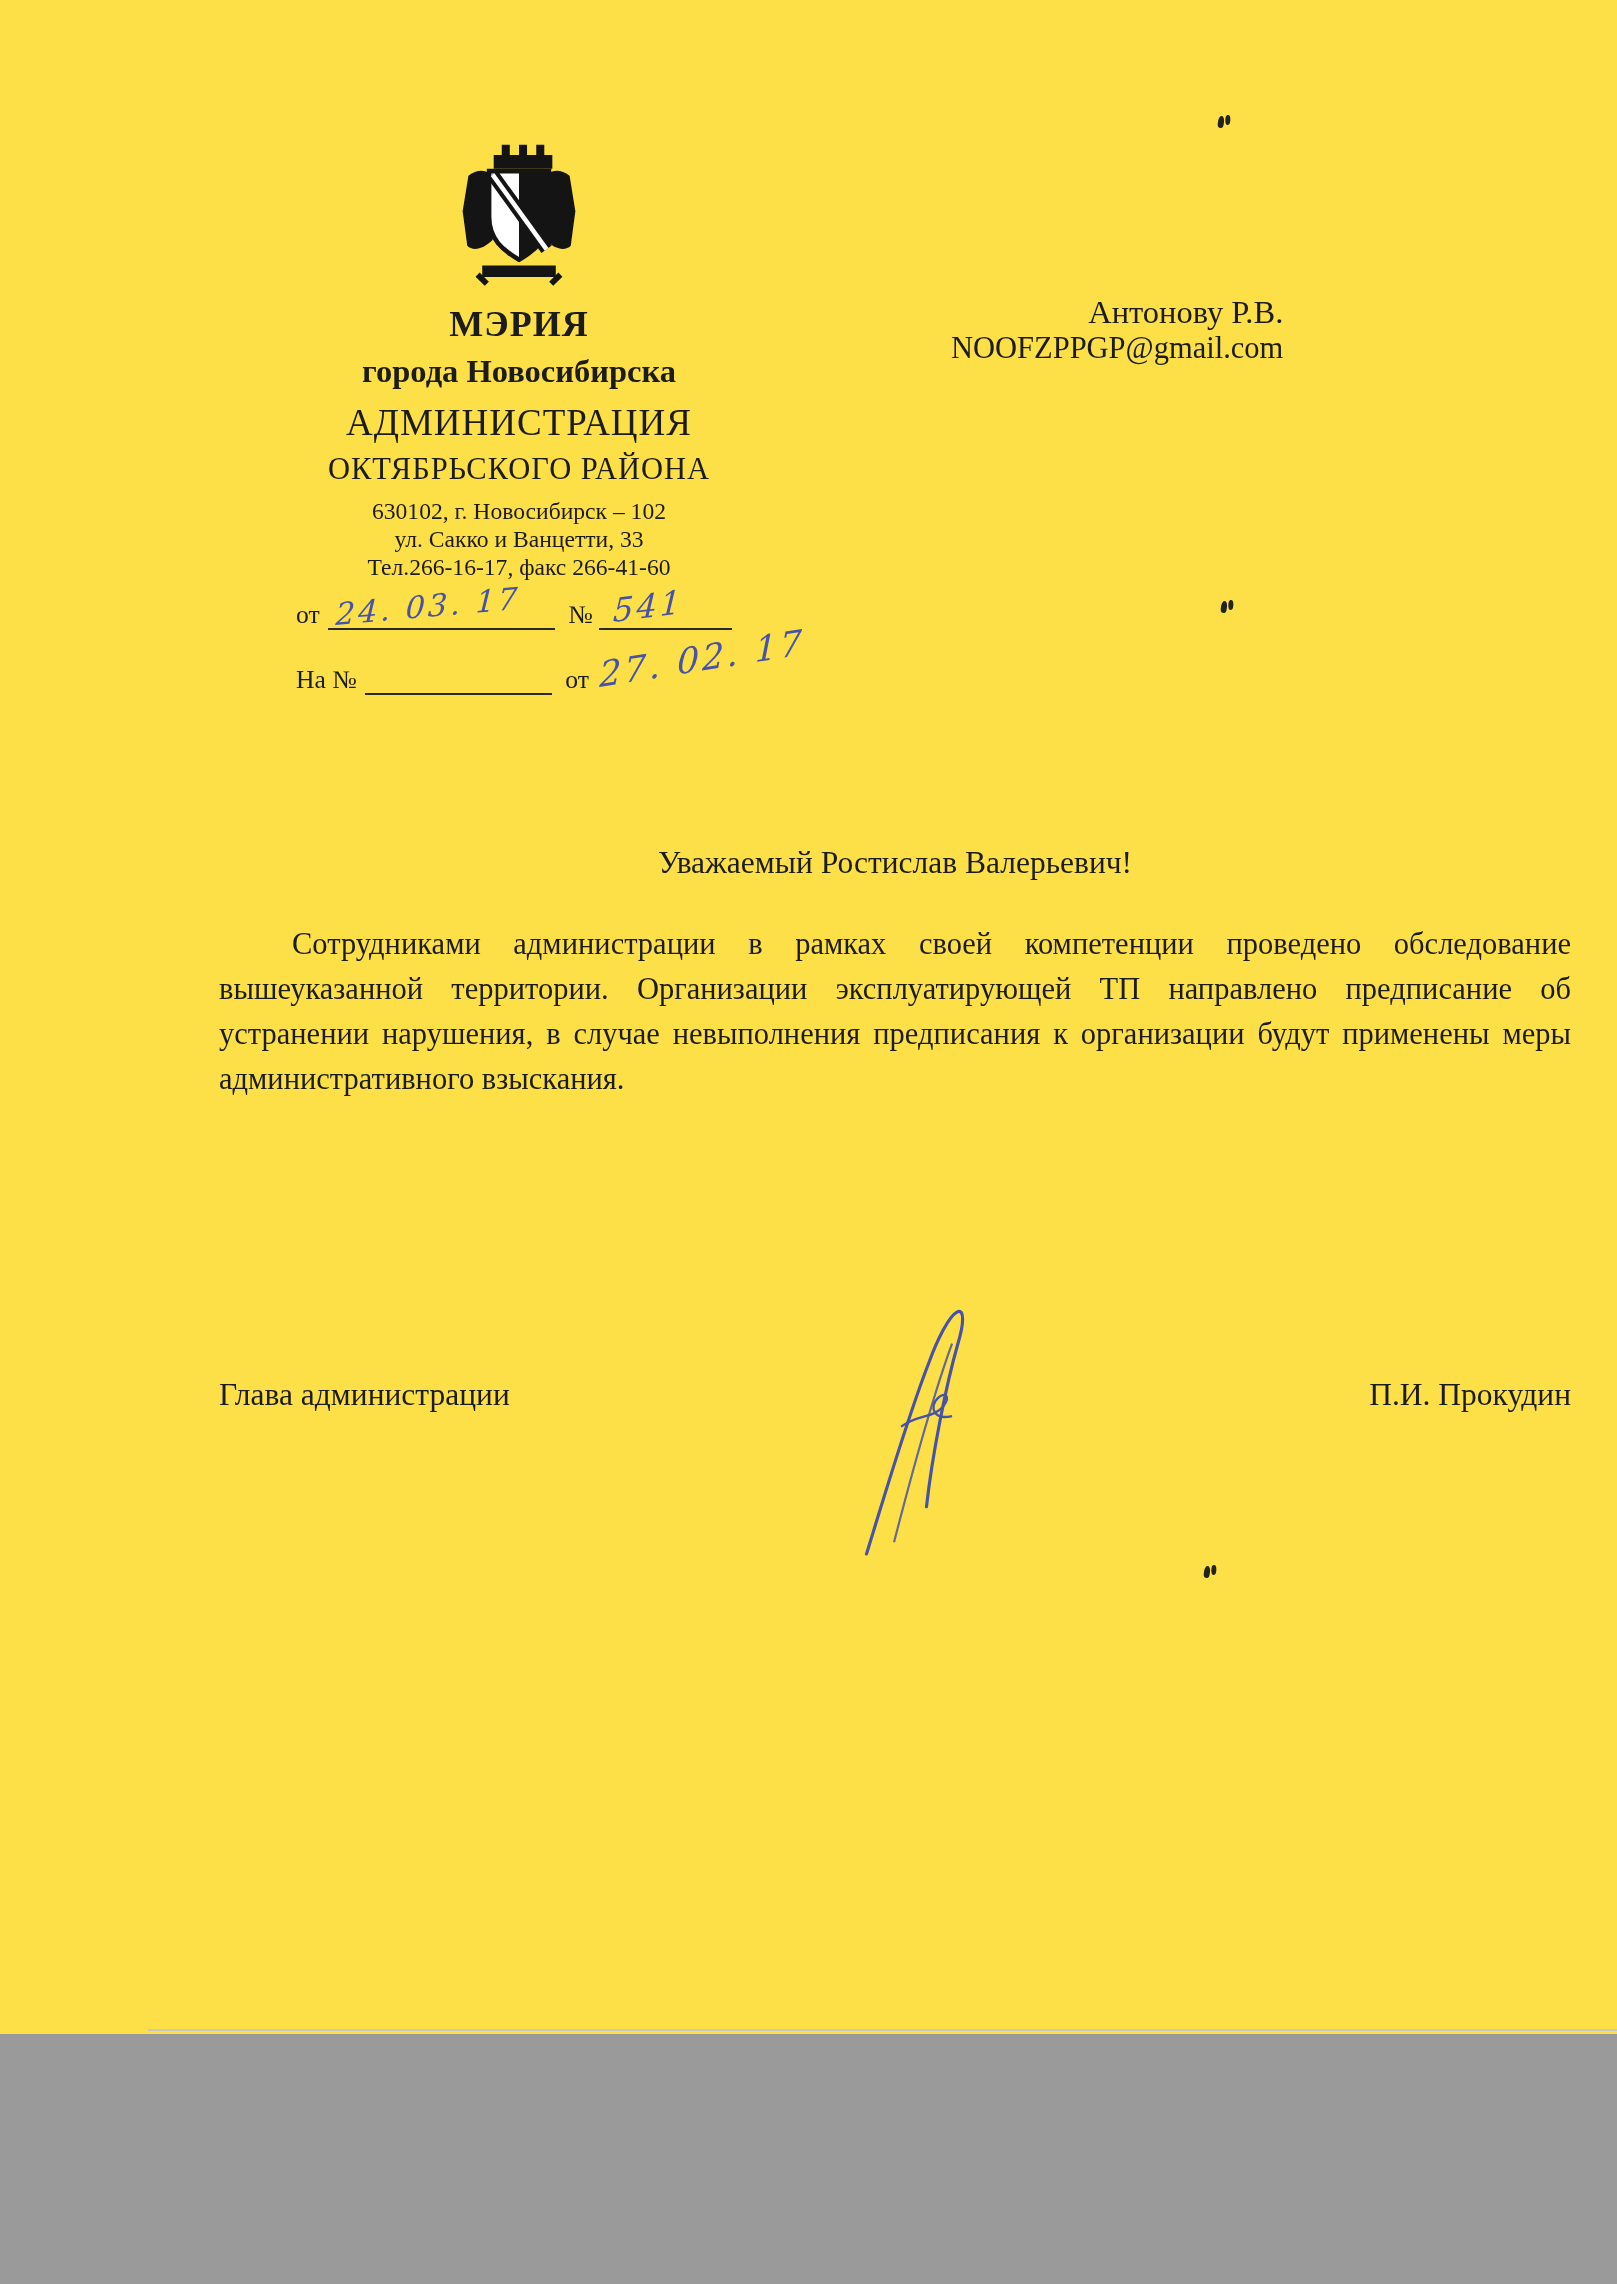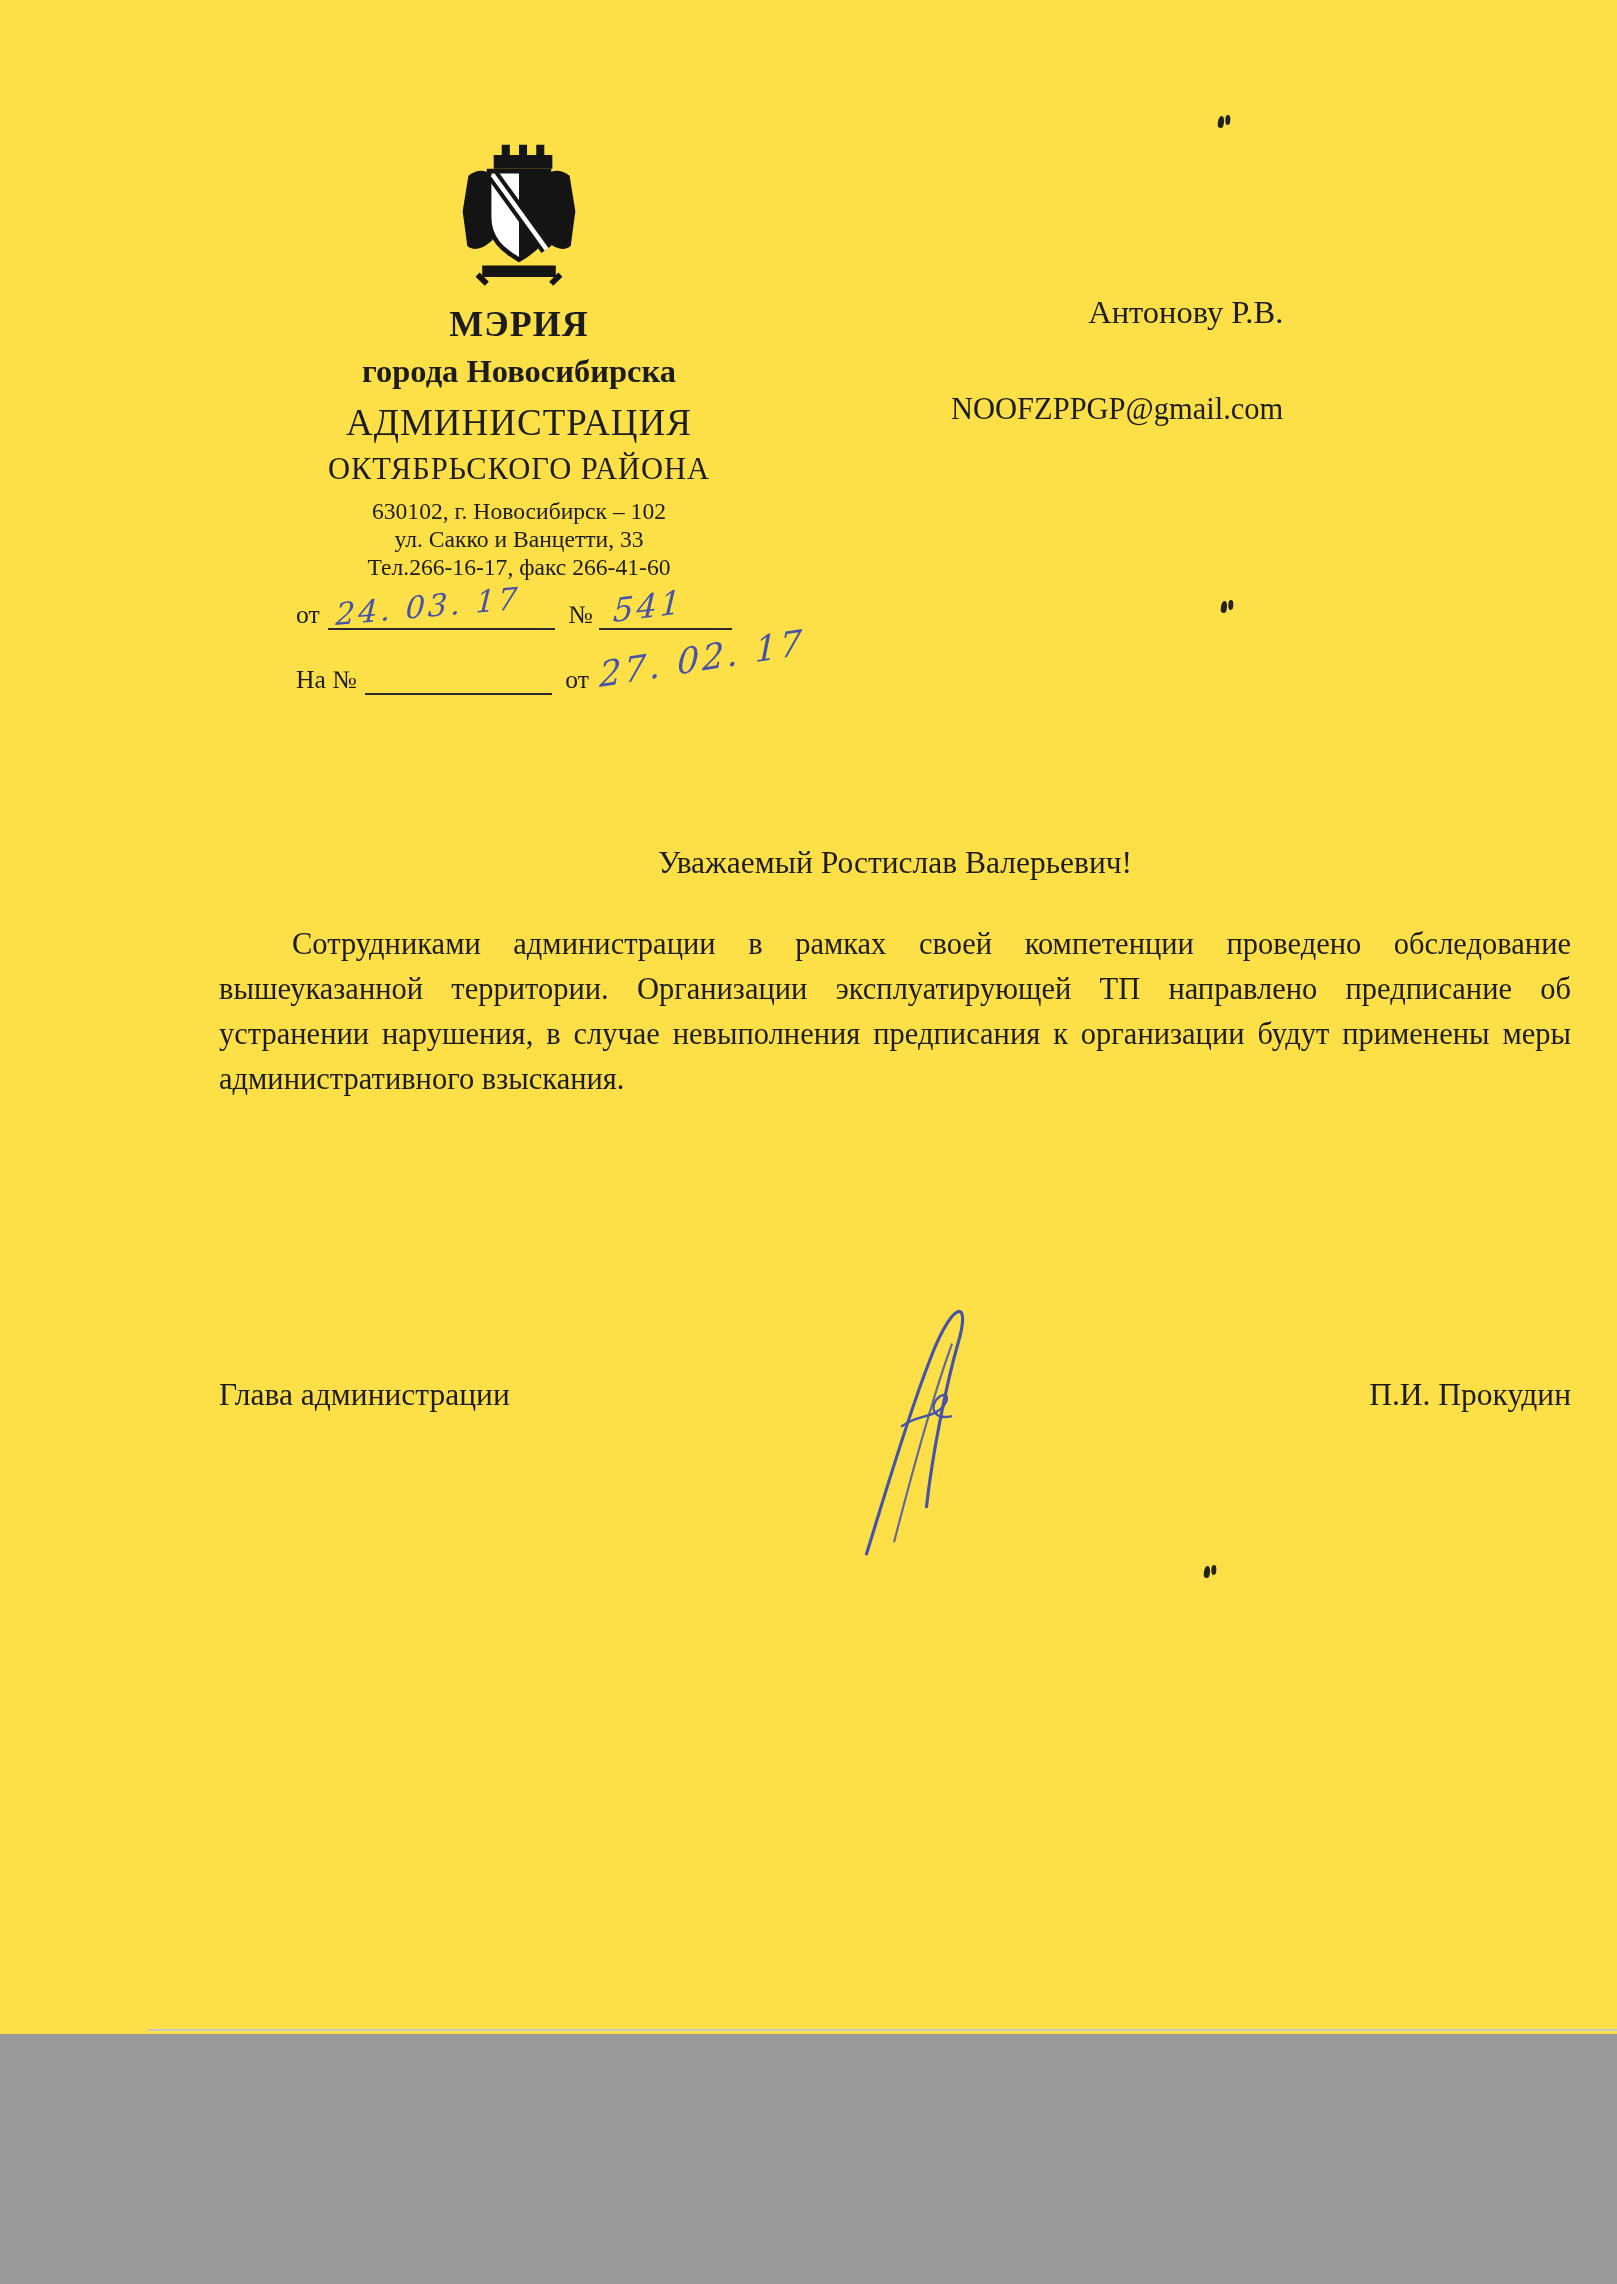--- a/index.html
+++ b/index.html
@@ -52,21 +52,21 @@
     transform:rotate(-5deg) skewX(-8deg);
     transform-origin:left bottom;
   }
   .hand-date { font-size:30.5px; }
   .hand-num  { font-size:32.5px; left:13.8px; bottom:-2px; transform:rotate(-7deg) skewX(-10deg); }
   .hand-refdate { font-size:35px; left:3.9px; bottom:-2px; transform:rotate(-9deg) skewX(-10deg); }
 
   
   .recipient { position:absolute; left:951px; top:294px; text-align:right; }
   .recipient .name  { font-size:32.5px; }
-  .recipient .email { font-size:30.5px; margin-top:61px; }
+  .recipient .email { font-size:30.5px; }
 
   
   .salutation {
     position:absolute; left:219px; top:845px; width:1352px;
     text-align:center; font-size:31.5px;
   }
   .body-text { position:absolute; left:219px; top:922px; width:1352px; }
   .body-text p {
     margin:0; font-size:30.5px; line-height:45px;
     text-align:justify; text-indent:73px;

